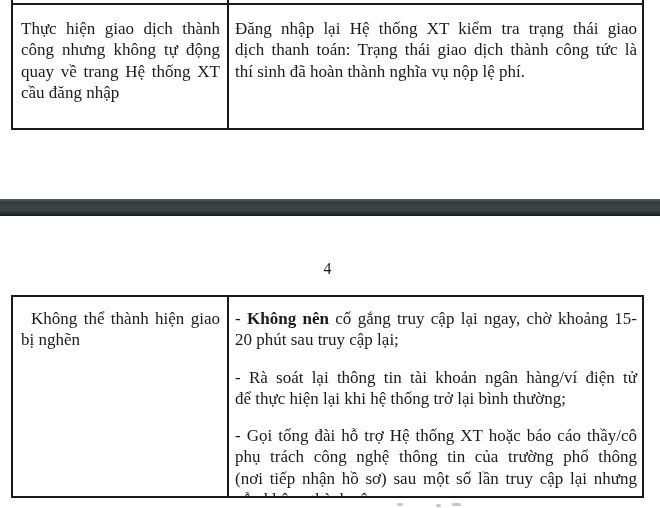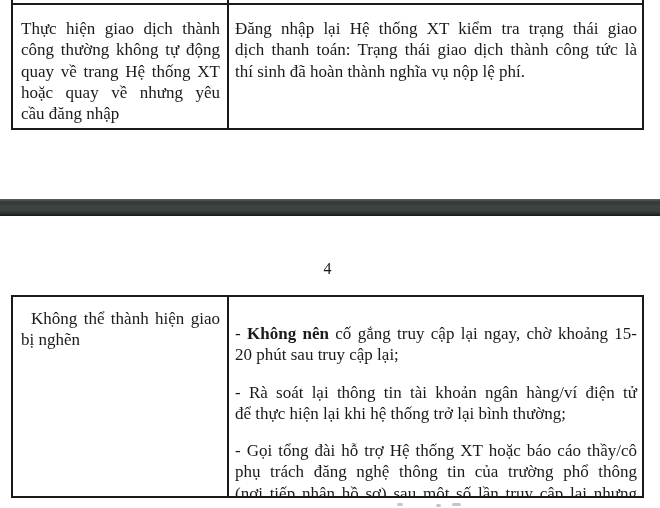--- a/index.html
+++ b/index.html
@@ -36,21 +36,21 @@
   .cell-issue {
     width:216px;
     border-right:2px solid #1a1a1a;
     padding:13px 7px 0 8px;
   }
   .tbl-p4 .cell-issue { padding-top:11px; }
   .cell-solution {
     flex:1;
     padding:13px 5px 0 6px;
   }
-  .tbl-p4 .cell-solution { padding-top:26px; }
+  .tbl-p4 .cell-solution { padding-top:11px; }
 
   .line { white-space:nowrap; }
   
   .jl { text-align:justify; text-align-last:justify; white-space:normal; }
   .indent1 { padding-left:10px; }
   .bold { font-weight:bold; }
 
   .bullet + .bullet { margin-top:16px; }
 
   .page-break-bar {
@@ -73,23 +73,22 @@
 </head>
 <body>
 
 <div class="stub stub-left"></div>
 <div class="stub stub-mid"></div>
 <div class="stub stub-right"></div>
 
 <div class="tbl tbl-p3">
   <div class="cell cell-issue">
     <div class="line jl">Thực hiện giao dịch thành</div>
-    <div class="line jl">công thường không tự động</div>
+    <div class="line jl">công nhưng không tự động</div>
     <div class="line jl">quay về trang Hệ thống XT</div>
-    <div class="line jl">hoặc quay về nhưng yêu</div>
     <div class="line">cầu đăng nhập</div>
   </div>
   <div class="cell cell-solution">
     <div class="line jl">Đăng nhập lại Hệ thống XT kiểm tra trạng thái giao</div>
     <div class="line jl">dịch thanh toán: Trạng thái giao dịch thành công tức là</div>
     <div class="line">thí sinh đã hoàn thành nghĩa vụ nộp lệ phí.</div>
   </div>
 </div>
 
 <div class="page-break-bar"></div>
@@ -105,21 +104,21 @@
     <div class="bullet">
       <div class="line jl"><span>- </span><span class="bold">Không nên</span><span> cố gắng truy cập lại ngay, chờ khoảng 15-</span></div>
       <div class="line">20 phút sau truy cập lại;</div>
     </div>
     <div class="bullet">
       <div class="line jl">- Rà soát lại thông tin tài khoản ngân hàng/ví điện tử</div>
       <div class="line">để thực hiện lại khi hệ thống trở lại bình thường;</div>
     </div>
     <div class="bullet">
       <div class="line jl">- Gọi tổng đài hỗ trợ Hệ thống XT hoặc báo cáo thầy/cô</div>
-      <div class="line jl">phụ trách đăng nghệ thông tin của trường phổ thông</div>
+      <div class="line jl">phụ trách công nghệ thông tin của trường phổ thông</div>
       <div class="line jl">(nơi tiếp nhận hồ sơ) sau một số lần truy cập lại nhưng</div>
       <div class="line">vẫn không thành công.</div>
     </div>
   </div>
 </div>
 
 <div class="frag frag-1"></div>
 <div class="frag frag-2"></div>
 <div class="frag frag-3"></div>
 

